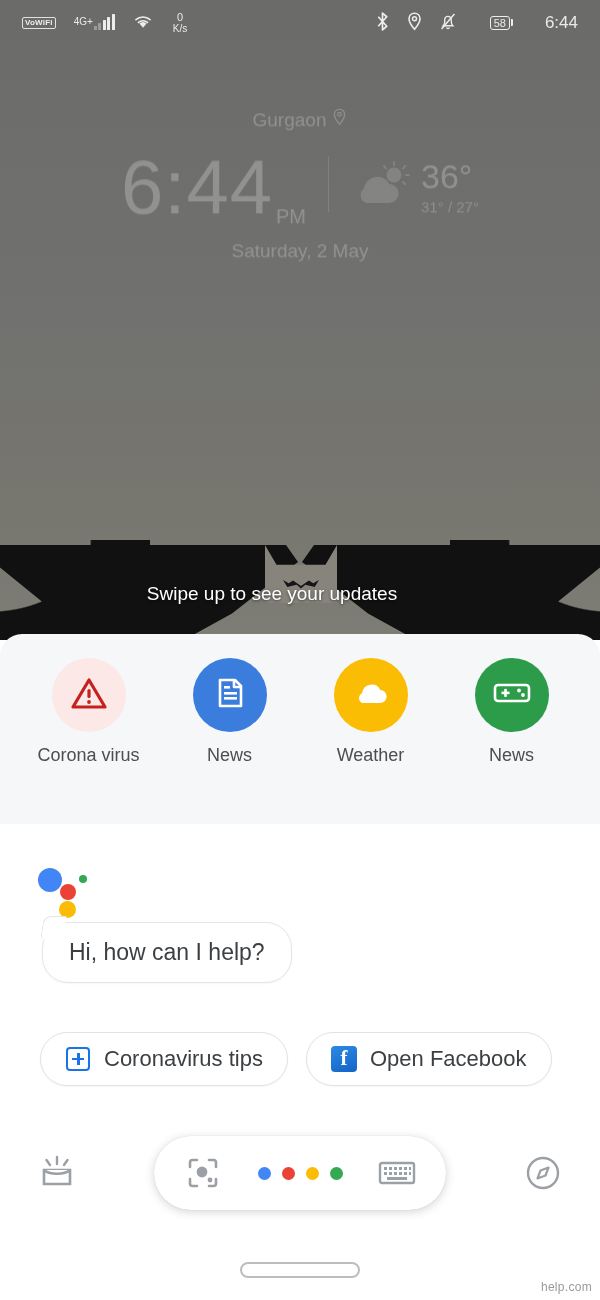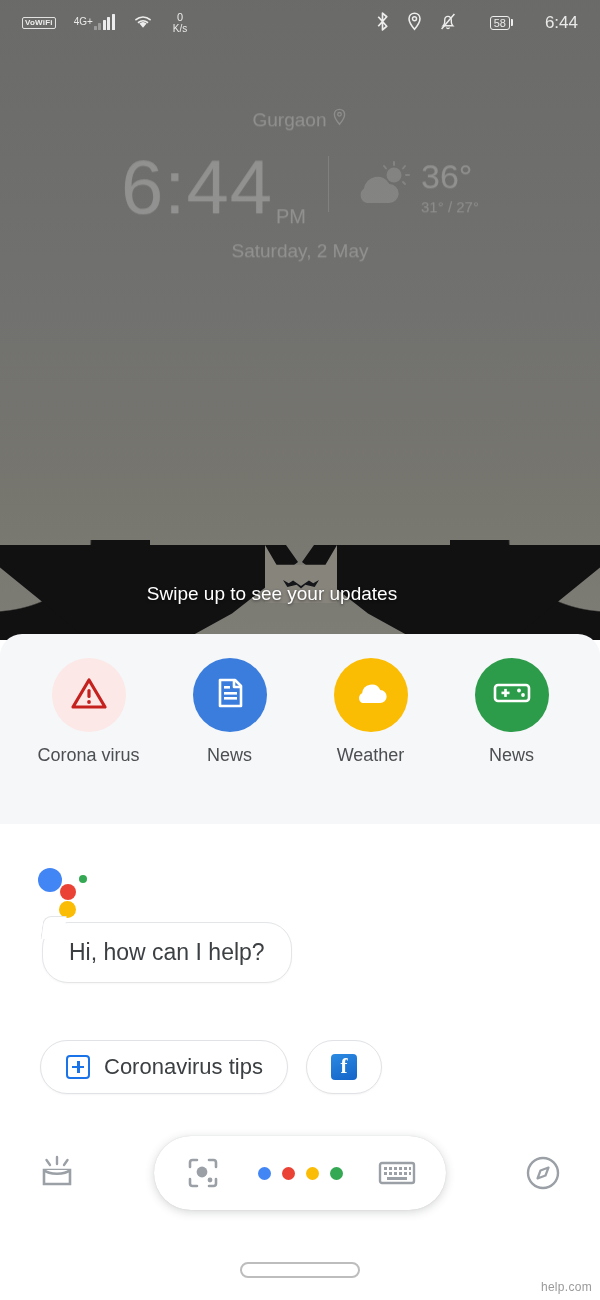--- a/index.html
+++ b/index.html
@@ -160,21 +160,21 @@
   }
   #bubble:before{
     content:""; position:absolute; left:-1px; top:-7px;
     width:22px; height:22px; background:#fff;
     border-left:1px solid #e3e5e7; border-top:1px solid #e3e5e7;
     border-radius:8px 0 0 0;
     transform:skewX(-8deg);
   }
 
   #chips{
-    position:absolute; left:40px; top:216px; display:flex; gap:18px;
+    position:absolute; left:40px; top:208px; display:flex; gap:18px;
   }
   .chip{
     display:flex; align-items:center; gap:13px;
     border:1px solid #e0e2e5; border-radius:30px;
     padding:13px 24px; background:#fff;
     font-size:22px; color:#3c4043;
     box-shadow:0 1px 2px rgba(0,0,0,.04);
   }
   .chip-ico{ width:26px;height:26px; flex:0 0 26px; display:flex;align-items:center;justify-content:center;}
   .ico-covid{
@@ -408,20 +408,21 @@
     <div class="chip">
       <span class="chip-ico">
           <span class="ico-covid"></span>
         </span>
       <span>Coronavirus tips</span>
     </div>
     <div class="chip">
       <span class="chip-ico">
           <span class="ico-fb">f</span>
         </span>
+      <span>Open Facebook</span>
     </div>
   </div>
 
 </div>
 
 <div id="bottombar">
 
   <div class="bb-ico">
     <svg width="40" height="38" viewBox="0 0 40 38">
       <path d="M7 16h26v14H7z" fill="none" stroke="#9aa0a6" stroke-width="2.6"></path>

